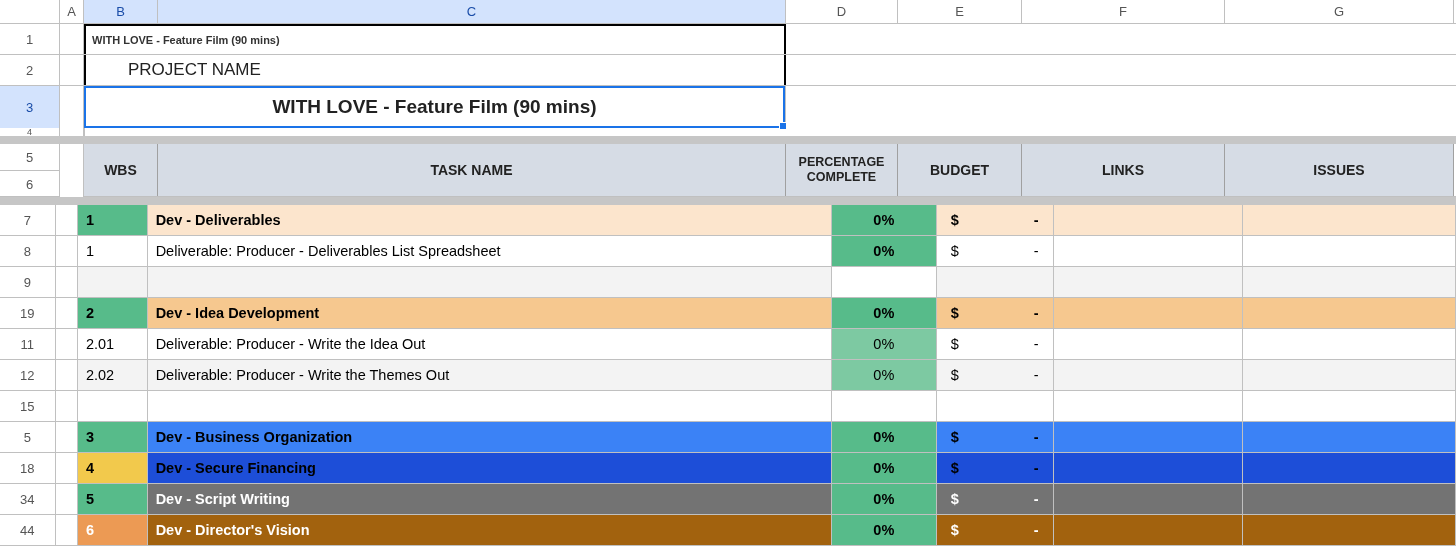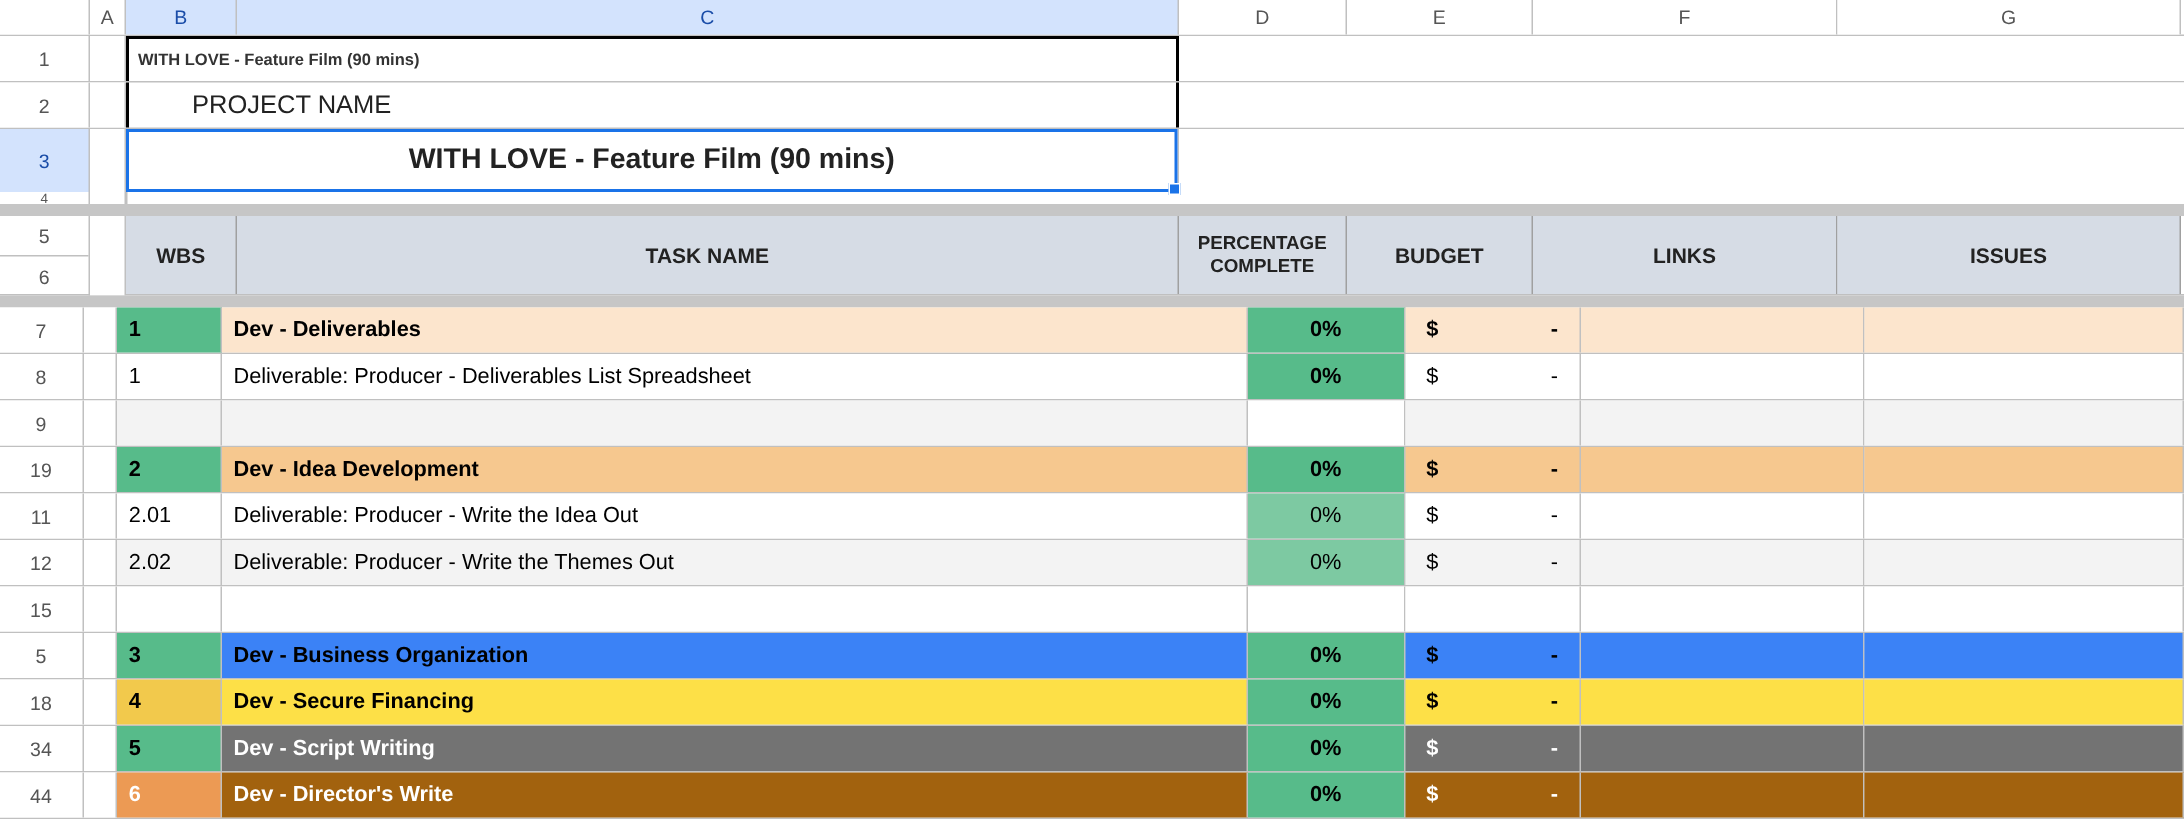--- a/index.html
+++ b/index.html
@@ -152,21 +152,21 @@
   .c-wbs { width: 74px; }
   .c-task { width: 738px; }
   .c-pct { width: 112px; justify-content: center; font-weight:700; }
   .c-bud { width: 124px; justify-content: space-between; padding:0 14px;}
   .c-lnk { width: 203px; }
   .c-iss { width: 229px; }
 
   .bg-cream { background: #fce5cd; }
   .bg-peach { background: #f6c88f; }
   .bg-orange1 { background: #3b82f6; }
-  .bg-orange2 { background: #fde047; }
+  .bg-orange2 { background: #1d4ed8; }
   .bg-orange3 { background: #737373; }
   .bg-brown { background: #a2620e; color:#fff; }
   .bg-green { background: #57bb8a; }
   .bg-greenlt { background: #7dc9a2; }
   .bg-yellow { background: #f2c94c; }
   .bg-white { background: #fff; }
   .bg-altgrey { background: #f3f3f3; }
 
   .bold { font-weight: 700; }
   .white-txt { color: #fff; }
@@ -387,21 +387,21 @@
         <span>-</span>
       </div>
     <div class="cell c-lnk bg-orange3"></div>
     <div class="cell c-iss bg-orange3"></div>
   </div>
 
   <div class="row">
     <div class="rh">44</div>
     <div class="col-a"></div>
     <div class="cell c-wbs bold white-txt" style="background:#ec9a54;">6</div>
-    <div class="cell c-task bg-brown bold">Dev - Director's Write</div>
+    <div class="cell c-task bg-brown bold">Dev - Director's Vision</div>
     <div class="cell c-pct bg-green">0%</div>
     <div class="cell c-bud bg-brown bold">
         <span>$</span>
         <span>-</span>
       </div>
     <div class="cell c-lnk bg-brown"></div>
     <div class="cell c-iss bg-brown"></div>
   </div>
 
 </div>

